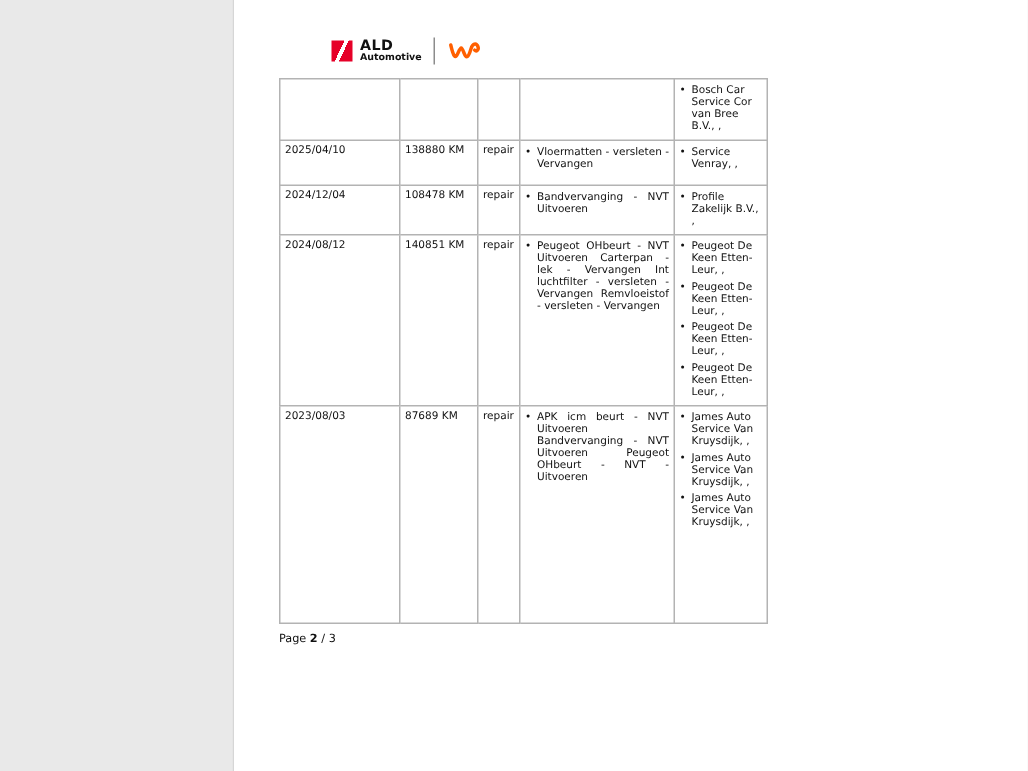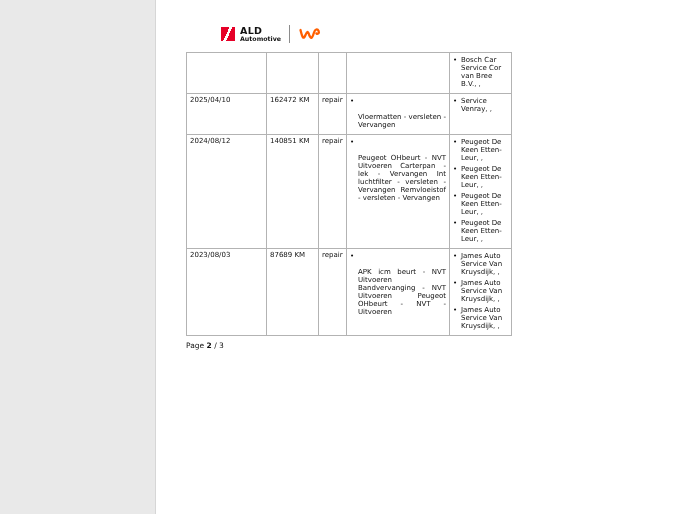--- a/index.html
+++ b/index.html
@@ -56,21 +56,21 @@
   td.c-prov{padding-right:10px;}
   tbody tr:nth-child(1){height:37px;}
   tbody tr:nth-child(2){height:30px;}
   tbody tr:nth-child(3){height:33px;}
   tbody tr:nth-child(4){height:52px;}
   tbody tr:nth-child(5){height:145px;}
   tbody tr:nth-child(6){height:124px;font-family:Liberation Mono, monospace;}
   .bullet-item{display:flex;margin:1px 0 3px 0;}
   .bullet{flex:none;width:8px;font-size:7px;line-height:8px;}
   .bullet-text{flex:1;line-height:8px;}
-  td.c-desc .bullet-text{text-align:justify;margin-top:16px;}
+  td.c-desc .bullet-text{text-align:justify;}
   
   .footer{
     width:325px;
     margin:5px 0 0 30px;
     font-size:7.5px;
     line-height:9px;
   }
   .footer .bold{font-weight:bold;}
 </style>
 </head>
@@ -110,36 +110,53 @@
     <td class="c-prov">
               <div class="bullet-item">
                 <span class="bullet">•</span>
                 <span class="bullet-text">Bosch Car Service Cor van Bree B.V., ,</span>
               </div>
             </td>
   </tr>
 
   <tr>
     <td class="c-date">2025/04/10</td>
-    <td class="c-km">162472 KM</td>
+    <td class="c-km">138880 KM</td>
     <td class="c-type">repair</td>
     <td class="c-desc">
               <div class="bullet-item">
                 <span class="bullet">•</span>
                 <span class="bullet-text">Vloermatten - versleten - Vervangen</span>
               </div>
             </td>
     <td class="c-prov">
               <div class="bullet-item">
                 <span class="bullet">•</span>
                 <span class="bullet-text">Service Venray, ,</span>
               </div>
             </td>
   </tr>
 
+  <tr>
+    <td class="c-date">2024/12/04</td>
+    <td class="c-km">108478 KM</td>
+    <td class="c-type">repair</td>
+    <td class="c-desc">
+              <div class="bullet-item">
+                <span class="bullet">•</span>
+                <span class="bullet-text">Bandvervanging - NVT Uitvoeren</span>
+              </div>
+            </td>
+    <td class="c-prov">
+              <div class="bullet-item">
+                <span class="bullet">•</span>
+                <span class="bullet-text">Profile Zakelijk B.V., ,</span>
+              </div>
+            </td>
+  </tr>
 
 
   <tr>
     <td class="c-date">2024/08/12</td>
     <td class="c-km">140851 KM</td>
     <td class="c-type">repair</td>
     <td class="c-desc">
               <div class="bullet-item">
                 <span class="bullet">•</span>
                 <span class="bullet-text">Peugeot OHbeurt - NVT Uitvoeren Carterpan - lek - Vervangen Int luchtfilter - versleten - Vervangen Remvloeistof - versleten - Vervangen</span>

